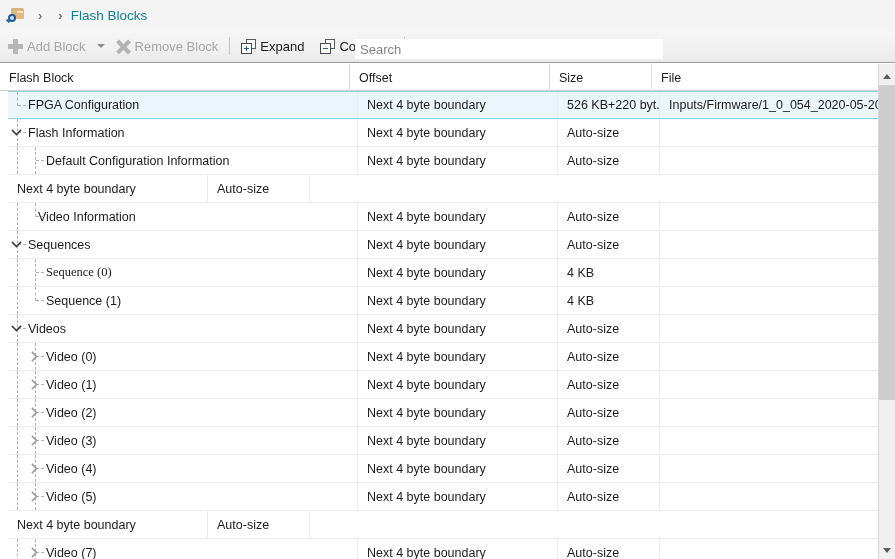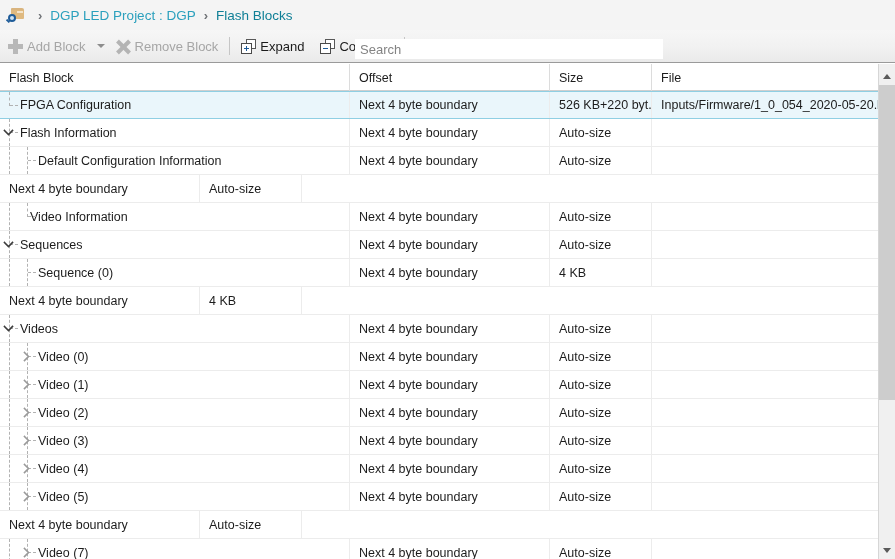--- a/index.html
+++ b/index.html
@@ -235,21 +235,21 @@
     color: #1c1c1c;
     border-right: 1px solid #dcdcdc;
     flex: 0 0 auto;
     overflow: hidden;
     white-space: nowrap;
   }
   .hcell.last { border-right: none; }
 
   #rows {
     position: absolute;
-    left: 0; top: 27px;
+    left: 8px; top: 27px;
     width: 878px; height: 468px;
     overflow: hidden;
   }
   .row {
     position: relative;
     height: 28px;
     width: 878px;
     display: flex;
     border-bottom: 1px solid #ececec;
     background: #ffffff;
@@ -361,21 +361,20 @@
 
   <div id="breadcrumb-bar">
     <div class="crumb-icon">
       <div class="folder-back"></div>
       <div class="folder-body"></div>
       <div class="folder-line"></div>
       <div class="glass-ring"></div>
       <div class="glass-handle"></div>
     </div>
     <span class="crumb-sep">›</span>
-    <span class="crumb-link">DGP LED Project : DGP</span>
     <span class="crumb-sep">›</span>
     <span class="crumb-link current">Flash Blocks</span>
   </div>
 
   <div id="toolbar">
     <div class="tb-item disabled">
       <span class="ico-plus"></span>
       <span class="tb-label">Add Block</span>
     </div>
     <span class="ico-caret"></span>
@@ -482,33 +481,41 @@
                 </svg>
               </span>
               <span class="node-label" style="margin-left: 20px;">Sequences</span>
             </div>
           </div>
           <div class="cell" style="width: 200px;">Next 4 byte boundary</div>
           <div class="cell" style="width: 102px;">Auto-size</div>
           <div class="cell last" style="width: 226px;"></div>
         </div>
         <div class="row">
-          <div class="cell c-name" style="width: 350px;">
+          <div class="cell c-name" style="width: 350px; font-family: Liberation Serif, serif;">
             <div class="tree-wrap">
               <div class="tline-v" style="left: 9px;"></div>
               <div class="tline-v" style="left: 27px;"></div>
               <div class="tline-h" style="left: 28px; width: 8px;"></div>
               <span class="node-label" style="margin-left: 38px;">Sequence (0)</span>
             </div>
           </div>
           <div class="cell" style="width: 200px;">Next 4 byte boundary</div>
           <div class="cell" style="width: 102px;">4 KB</div>
           <div class="cell last" style="width: 226px;"></div>
         </div>
         <div class="row">
+          <div class="cell c-name" style="width: 350px;">
+            <div class="tree-wrap">
+              <div class="tline-v" style="left: 9px;"></div>
+              <div class="tline-v half-top" style="left: 27px;"></div>
+              <div class="tline-h" style="left: 28px; width: 8px;"></div>
+              <span class="node-label" style="margin-left: 38px;">Sequence (1)</span>
+            </div>
+          </div>
           <div class="cell" style="width: 200px;">Next 4 byte boundary</div>
           <div class="cell" style="width: 102px;">4 KB</div>
           <div class="cell last" style="width: 226px;"></div>
         </div>
         <div class="row">
           <div class="cell c-name" style="width: 350px;">
             <div class="tree-wrap">
               <div class="tline-v" style="left: 9px;"></div>
               <div class="tline-h" style="left: 10px; width: 8px;"></div>
               <span class="chev" style="left: 3px;">

